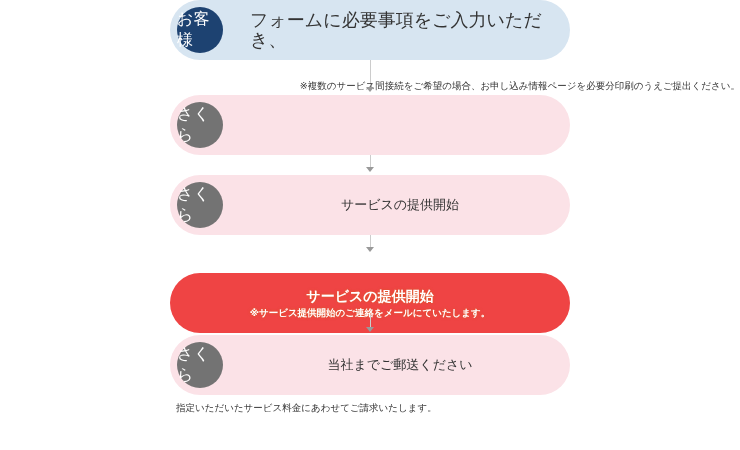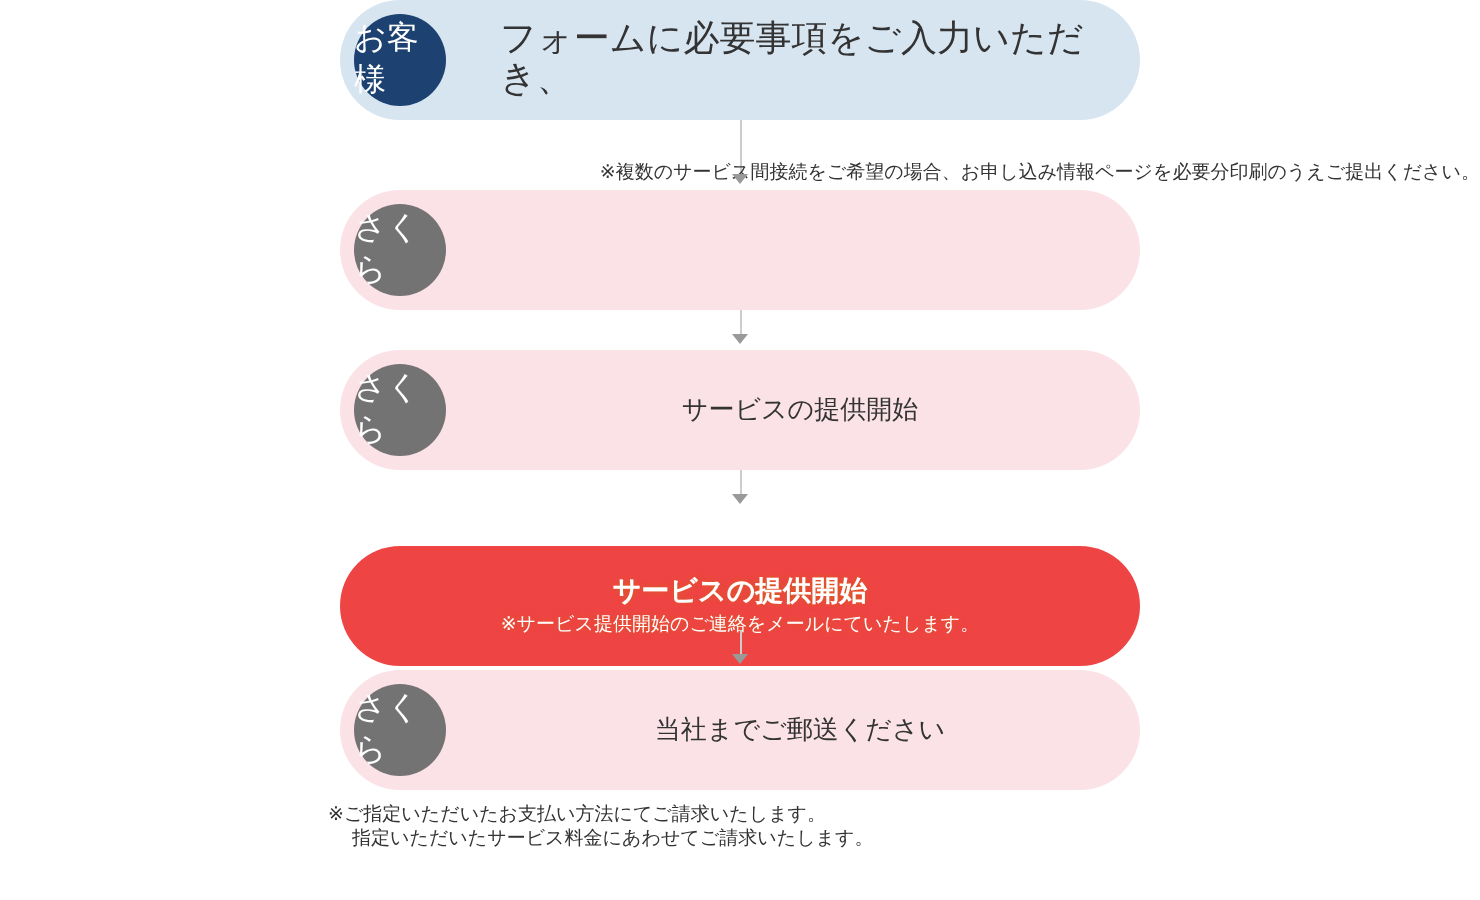--- a/index.html
+++ b/index.html
@@ -11,21 +11,21 @@
     .step .label { position: absolute; left: 60px; right: 0; top: 0; bottom: 0; display: flex; flex-direction: column;
                    align-items: center; justify-content: center; font-size: 13px; color: #333333; }
     .step-blue { top: 0; background: #d7e5f1; }
     .step-blue .badge { background: #1d4271; }
     .step-blue .label { left: 55px; align-items: flex-start; padding-left: 25px; font-size: 18px; line-height: 20px; }
     .step-pink { background: #fbe2e7; }
     .step-pink .badge { background: #737373; }
     .step-orange { top: 273px; background: #ef4444; }
     .step-orange .label { left: 0; color: #ffffff; }
     .step-orange .title { font-size: 14px; font-weight: bold; line-height: 20px; text-shadow: 0 0 3px rgba(200,110,0,0.6); }
-    .step-orange .sub { font-size: 9.5px; font-weight: normal; line-height: 14px; text-shadow: 0 0 3px rgba(200,110,0,0.6); }
+    .step-orange .sub { font-size: 9.5px; font-weight: bold; line-height: 14px; text-shadow: 0 0 3px rgba(200,110,0,0.6); }
     .connector { position: absolute; left: 370px; width: 1px; background: #cccccc; }
     .arrow { position: absolute; left: 366px; width: 0; height: 0; border-left: 4px solid transparent;
              border-right: 4px solid transparent; border-top: 5px solid #999999; }
     .note-top { position: absolute; top: 80px; left: 0; width: 740px; text-align: right; font-size: 9.5px; color: #333333; }
     .notes { position: absolute; left: 164px; top: 402px; font-size: 9.5px; line-height: 12px; color: #333333; }
     .notes div { white-space: nowrap; }
     .notes .indent { padding-left: 12px; }
   </style>
 </head>
 <body>
@@ -65,15 +65,14 @@
 
 <div class="connector" style="top:315px;height:12px;"></div>
 <div class="arrow" style="top:327px;"></div>
 
 <div class="step step-pink" style="top:335px;">
   <div class="badge">さくら</div>
   <div class="label">当社までご郵送ください</div>
 </div>
 
 <div class="notes">
-  <div>※ご指定いただいたお支払い方法にてご請求いたします。</div>
   <div class="indent">指定いただいたサービス料金にあわせてご請求いたします。</div>
 </div>
 
 </body></html>

